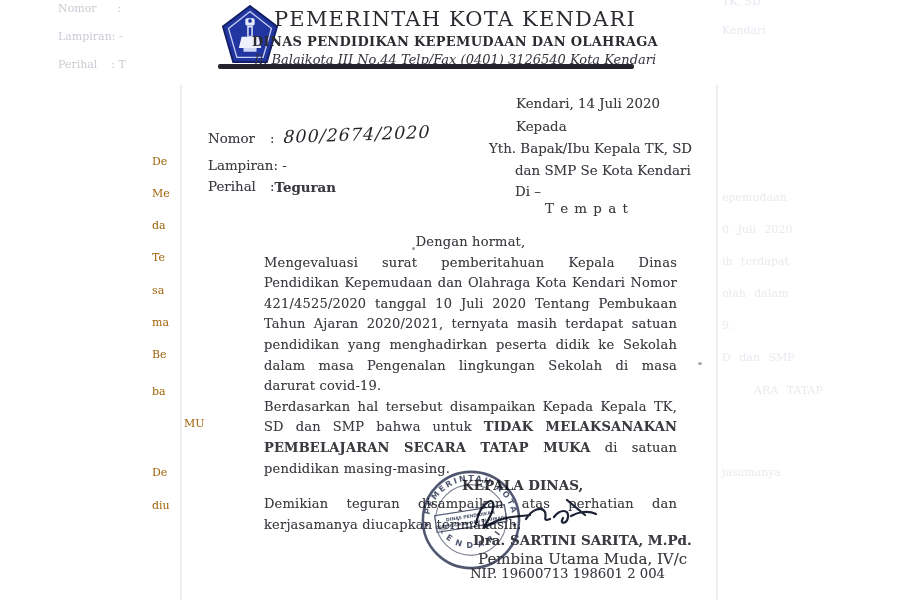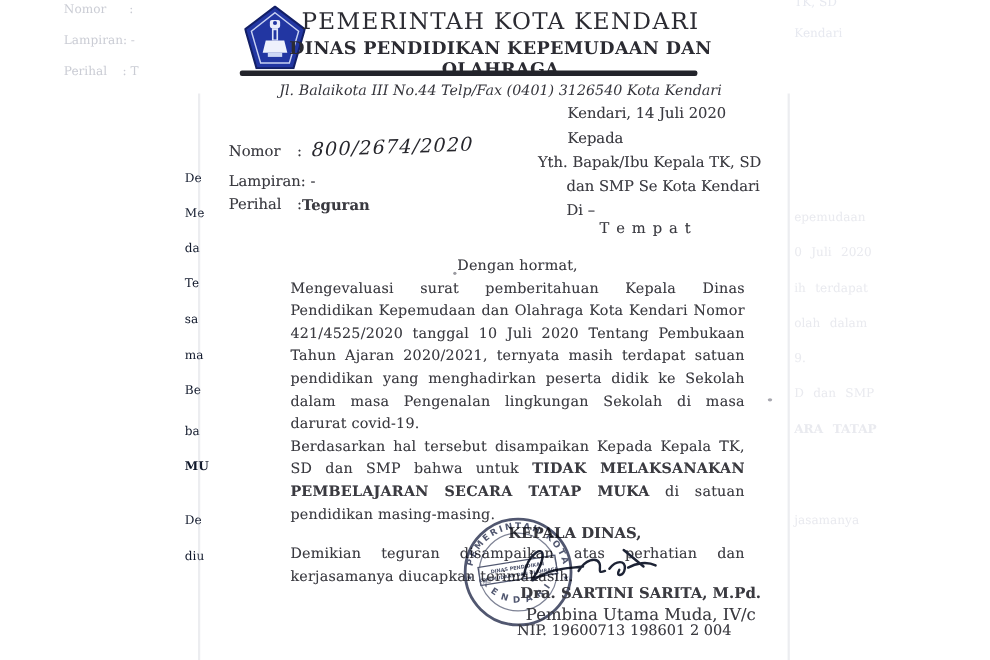--- a/index.html
+++ b/index.html
@@ -7,30 +7,30 @@
     width:900px;height:600px;position:relative;overflow:hidden;
     background:#ffffff;
     font-family:"DejaVu Serif","Liberation Serif",serif;
     color:#3a3a40;
   }
   .abs{position:absolute;}
   
   .ghost{position:absolute;white-space:pre;font-size:11px;pointer-events:none;}
   .g-tl{left:58px;color:#caccd4;}
   .g-tr{left:722px;color:#e7e9f0;}
-  .g-l{left:168px;color:#0f172a;}
+  .g-l{left:152px;color:#a16207;}
   .g-r{left:722px;color:#e9eaef;word-spacing:5px;}
-  .ghost.bold{font-weight:bold;}
+  .ghost.bold{font-weight:normal;margin-left:32px;}
   
   .edge{position:absolute;top:85px;height:515px;width:2px;background:rgba(186,190,200,0.28);}
   
   .logo{left:222px;top:5px;width:56px;height:58px;}
   .hdr{left:250px;top:7px;width:410px;text-align:center;color:#2b2b32;}
   .hdr .l1{font-size:21px;letter-spacing:1.2px;}
-  .hdr .l2{font-size:16px;font-weight:bold;letter-spacing:.3px;margin-top:3px;}
+  .hdr .l2{font-size:13px;font-weight:bold;letter-spacing:.3px;margin-top:3px;}
   .hdr .l3{font-size:13px;font-style:italic;margin-top:3px;color:#34343b;}
   .rule{left:218px;top:64px;width:416px;height:4.5px;background:#23242b;border-radius:2px;}
   
   .t{position:absolute;font-size:13.4px;text-shadow:0 0 .5px rgba(45,45,55,.35);}
   .sp1{letter-spacing:1px;}
   .meta-row{position:absolute;left:208px;display:flex;font-size:13.4px;text-shadow:0 0 .5px rgba(45,45,55,.35);}
   .meta-row .lbl{width:62px;}
   .hand{
     font-size:17.5px;font-style:italic;letter-spacing:1px;color:#26262c;
     transform:rotate(-2deg) skewX(-4deg);transform-origin:left bottom;

